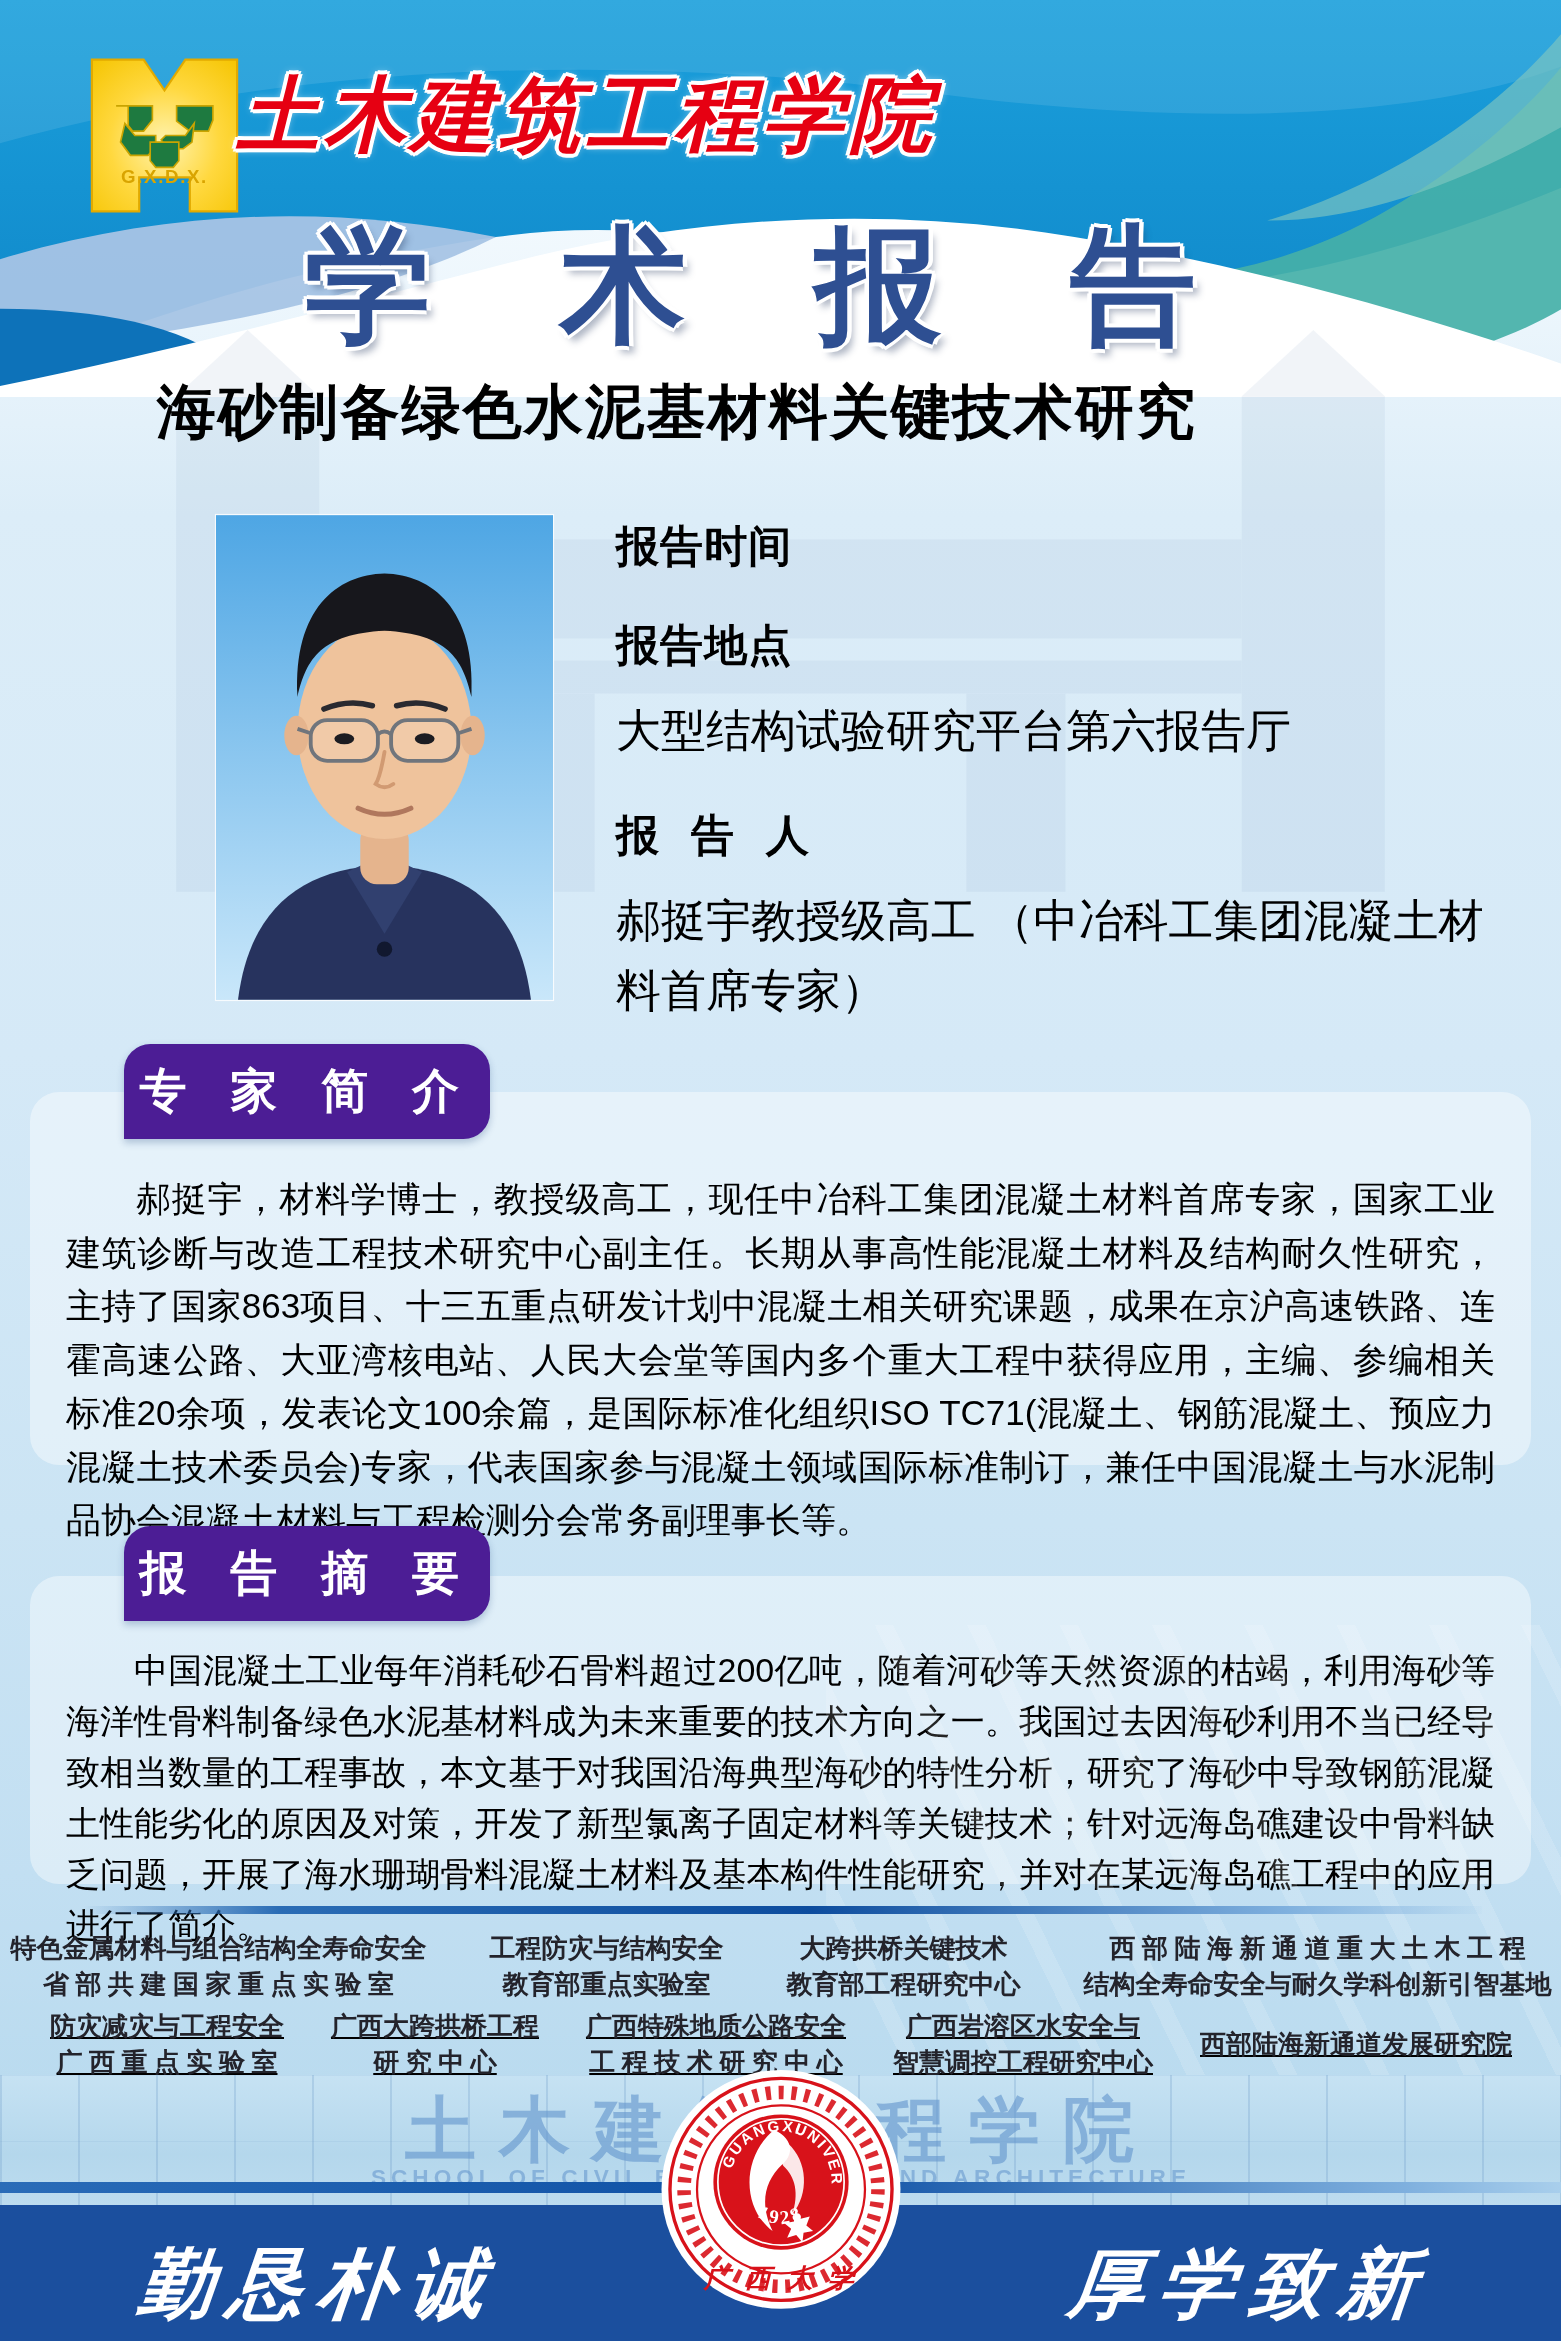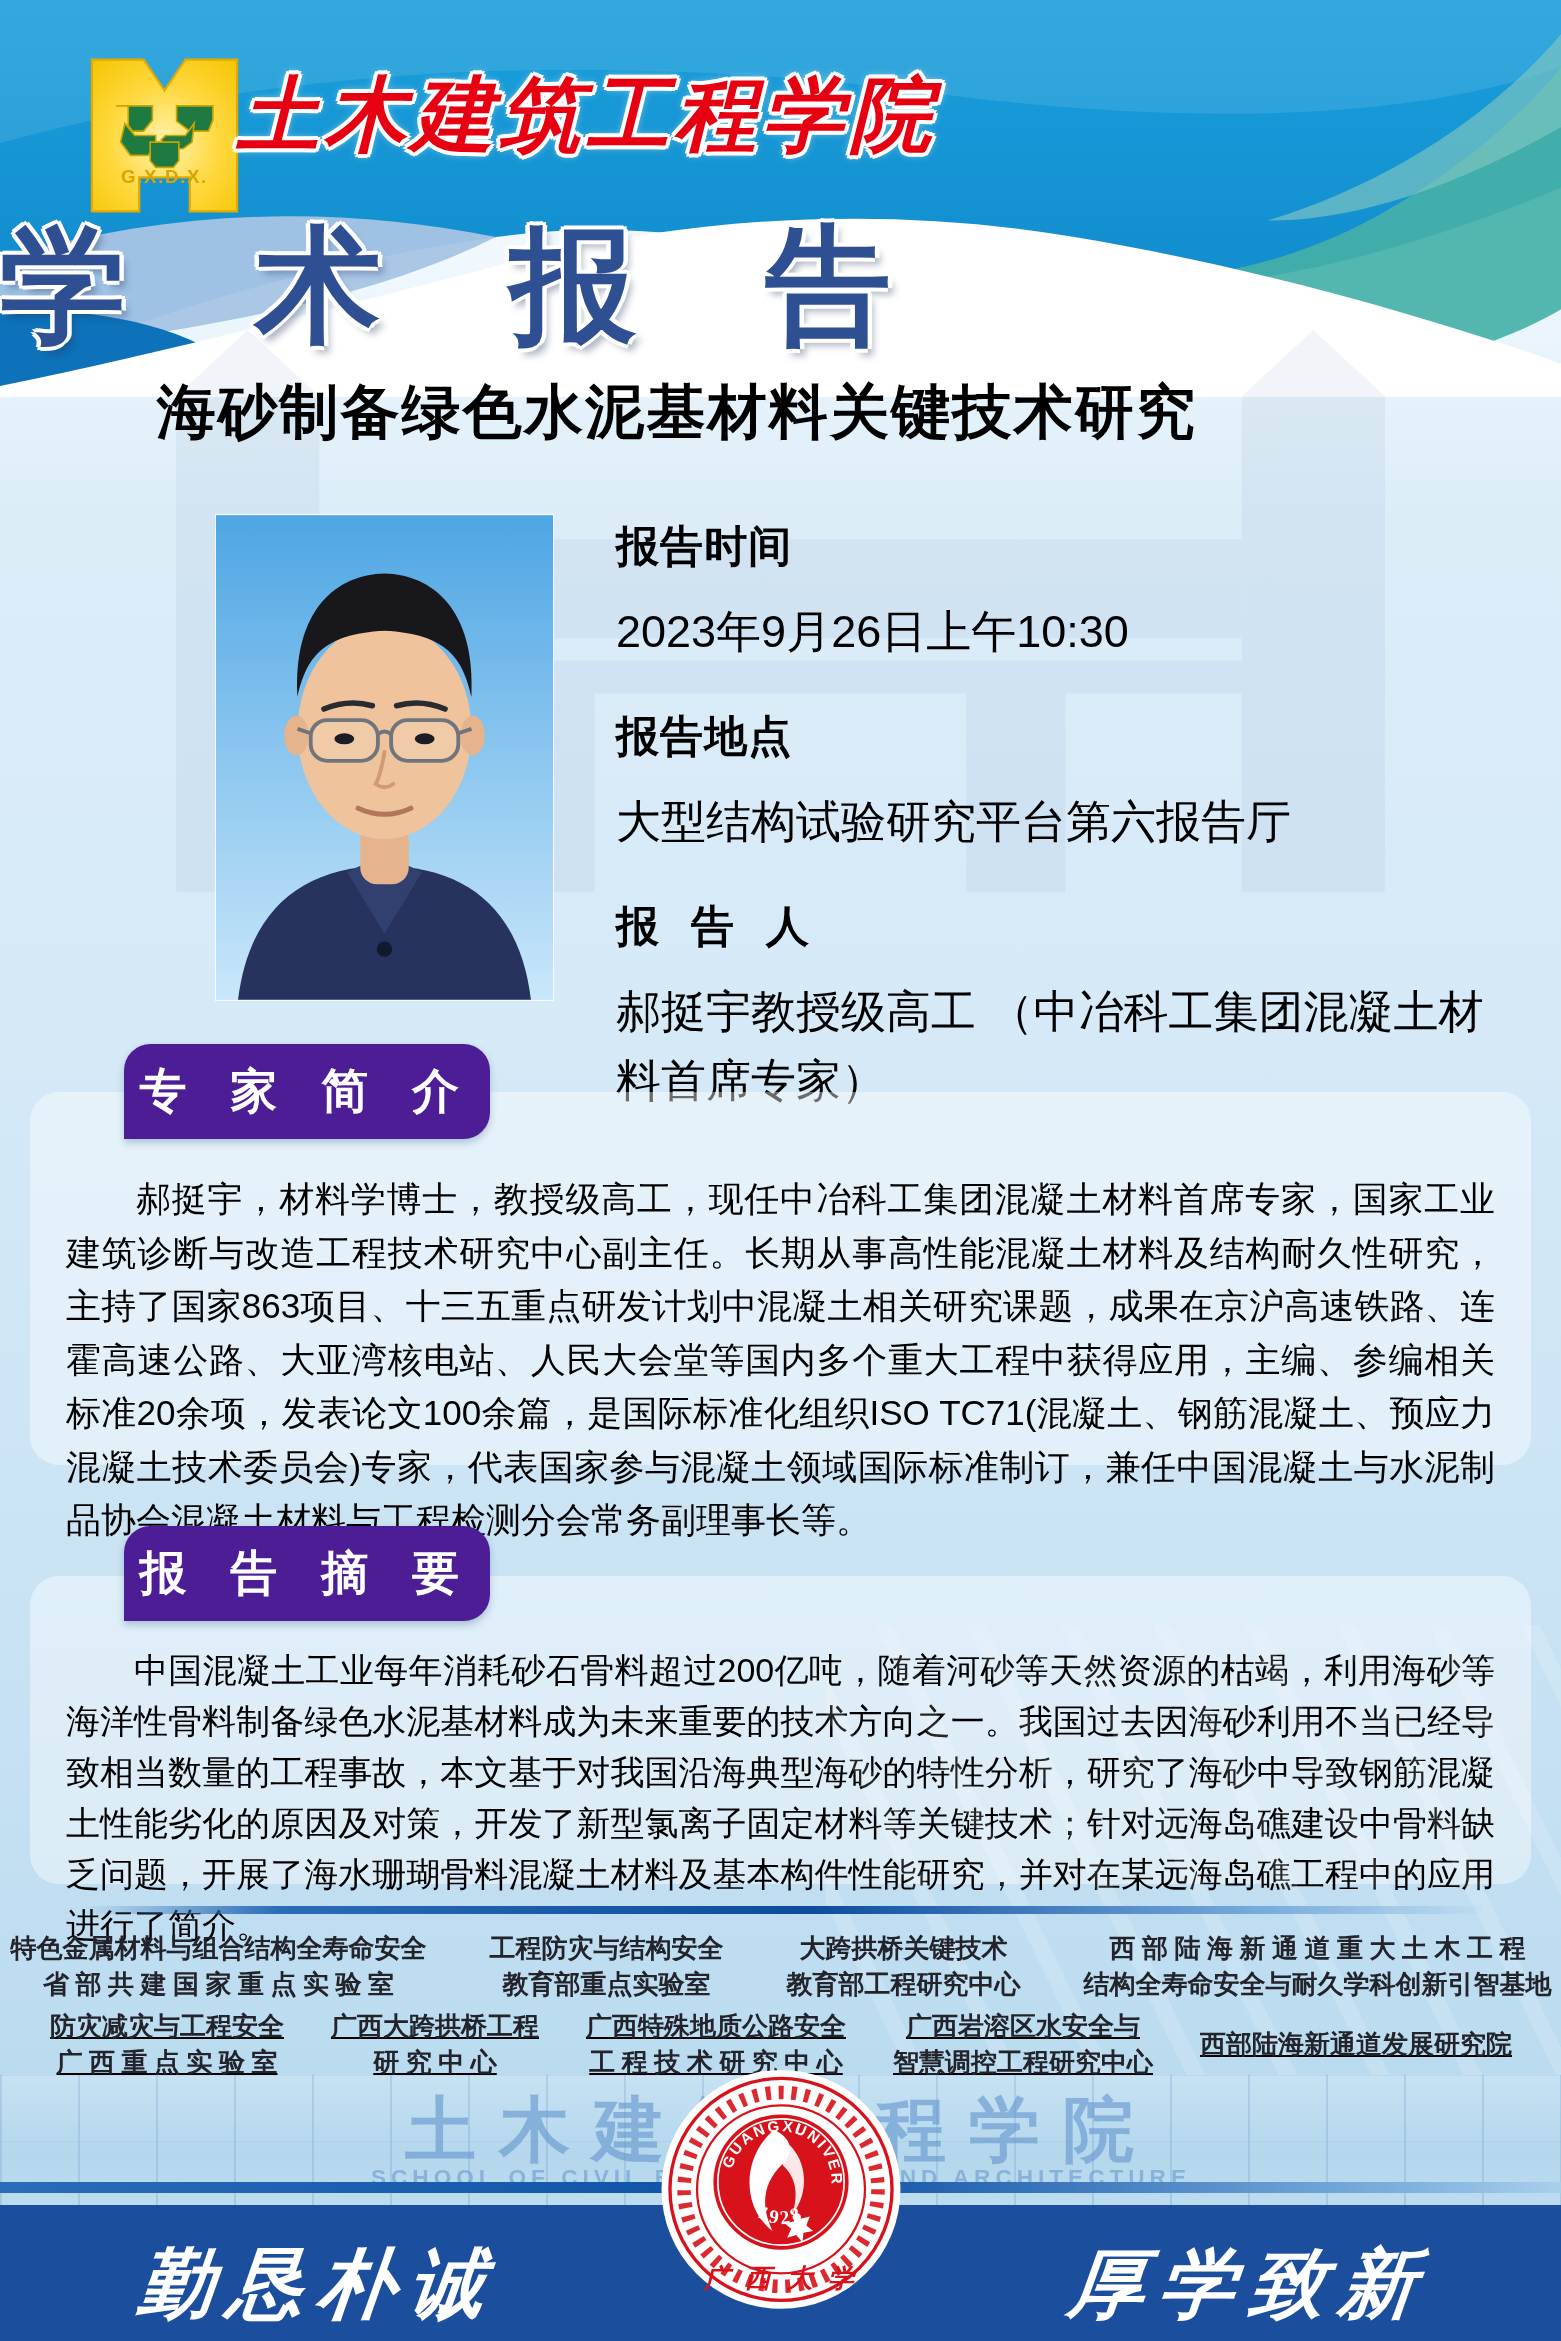--- a/index.html
+++ b/index.html
@@ -26,21 +26,21 @@
     text-shadow:-3.9px 0 0 #fff,3.9px 0 0 #fff,0 -3.9px 0 #fff,0 3.9px 0 #fff,
                 -2.8px -2.8px 0 #fff,2.8px -2.8px 0 #fff,-2.8px 2.8px 0 #fff,2.8px 2.8px 0 #fff,
                 0 0 10px rgba(255,255,255,.9);
   }
 
   
   .gate-watermark { left:110px; top:308px; width:1341px; height:661px; opacity:.10; }
 
   
   .main-title {
-    left:0; top:203px; width:1548px; 
+    left:0; top:203px; width:1548px; text-align:center;
     font-size:126px; font-weight:bold; color:#2e4f92; letter-spacing:47px;
     text-shadow:-4.4px 0 0 #fff,4.4px 0 0 #fff,0 -4.4px 0 #fff,0 4.4px 0 #fff,
                 -3.3px -3.3px 0 #fff,3.3px -3.3px 0 #fff,-3.3px 3.3px 0 #fff,5.5px 6.6px 7.7px rgba(30,50,90,.35);
   }
   .sub-title {
     left:0; top:373px; width:1354px; text-align:center;
     font-size:59px; font-weight:bold; color:#000; letter-spacing:2.2px;
   }
 
   
@@ -224,21 +224,20 @@
 
   <ellipse cx="233" cy="406" rx="18" ry="10" fill="#1c1c22"></ellipse>
   <ellipse cx="379" cy="406" rx="18" ry="10" fill="#1c1c22"></ellipse>
 
   <path d="M306,430 q-8,46 -16,58 q16,12 32,0" stroke="#d19a72" stroke-width="7" fill="none" stroke-linecap="round"></path>
   <path d="M258,532 q48,22 96,0" stroke="#b0775d" stroke-width="9" fill="none" stroke-linecap="round"></path>
 </svg>
 
 <div class="abs info-col">
   <div class="info-label">报告时间</div>
-  <div class="info-value">2023年9月26日上午10:30</div>
   <div class="info-label">报告地点</div>
   <div class="info-value">大型结构试验研究平台第六报告厅</div>
   <div class="info-label" style="letter-spacing:10px;">报 告 人</div>
   <div class="info-value">郝挺宇教授级高工 （中冶科工集团混凝土材料首席专家）</div>
 </div>
 
 <div class="abs panel panel-expert"></div>
 <div class="abs badge badge-expert">专 家 简 介</div>
 <div class="abs body-text body-expert">郝挺宇，材料学博士，教授级高工，现任中冶科工集团混凝土材料首席专家，国家工业建筑诊断与改造工程技术研究中心副主任。长期从事高性能混凝土材料及结构耐久性研究，主持了国家863项目、十三五重点研发计划中混凝土相关研究课题，成果在京沪高速铁路、连霍高速公路、大亚湾核电站、人民大会堂等国内多个重大工程中获得应用，主编、参编相关标准20余项，发表论文100余篇，是国际标准化组织ISO TC71(混凝土、钢筋混凝土、预应力混凝土技术委员会)专家，代表国家参与混凝土领域国际标准制订，兼任中国混凝土与水泥制品协会混凝土材料与工程检测分会常务副理事长等。</div>
 

